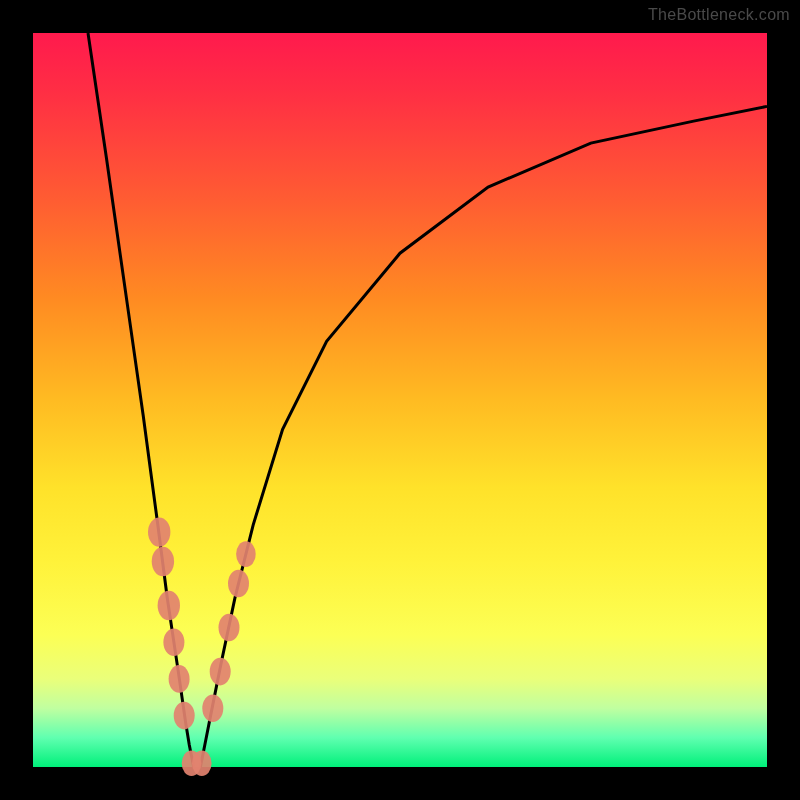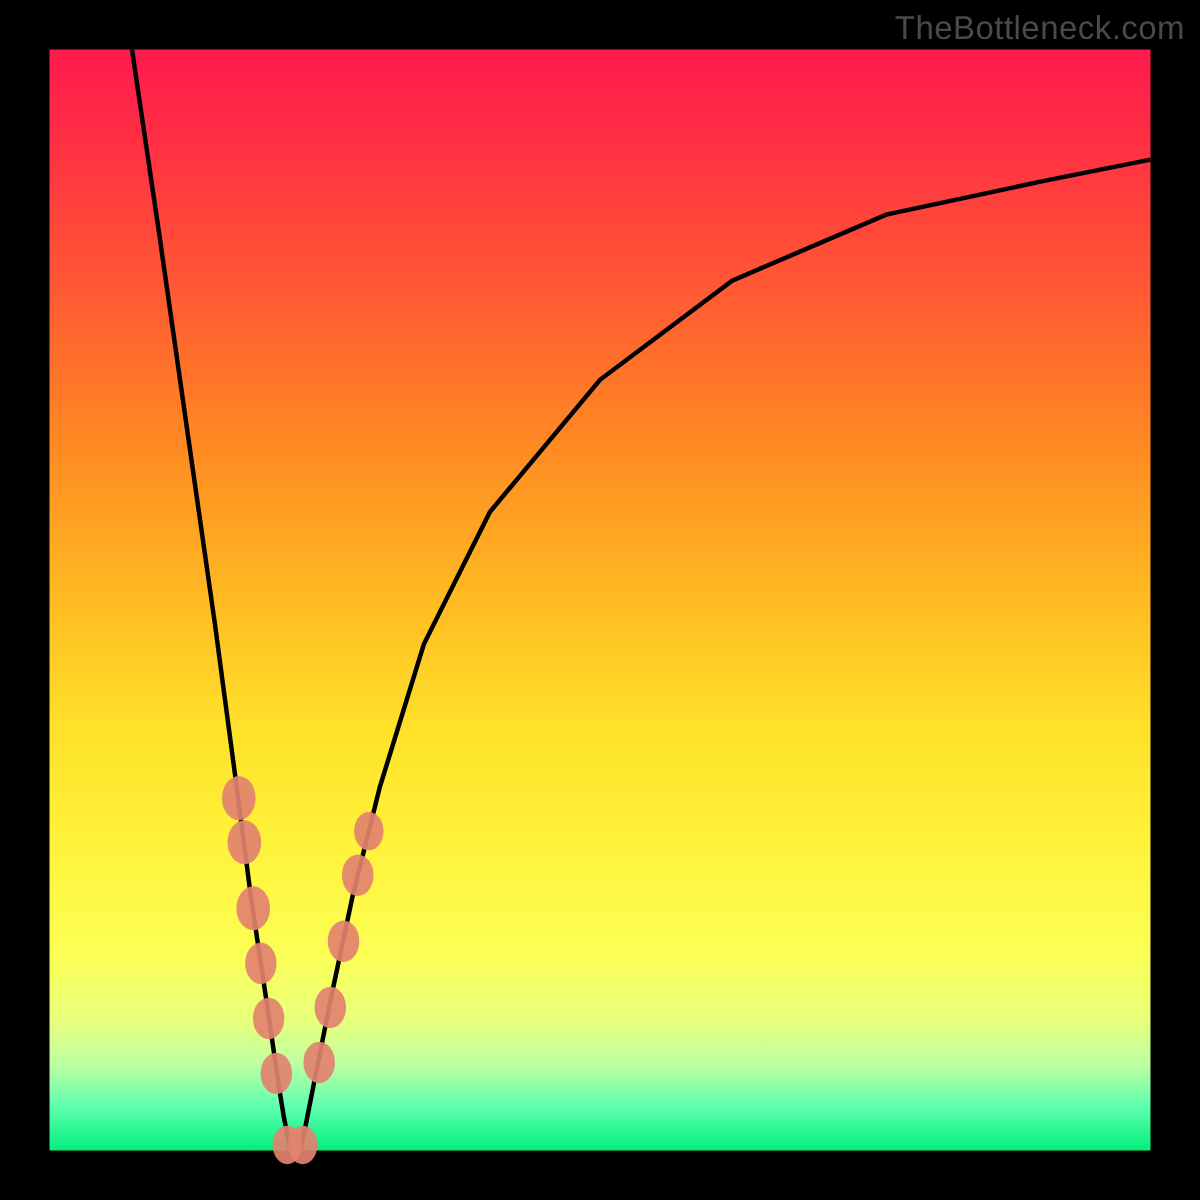--- a/index.html
+++ b/index.html
@@ -20,21 +20,21 @@
       #fcff55 82%,
       #eaff7a 88%,
       #c0ffa0 92%,
       #60ffb0 96%,
       #00f07a 100%);
   }
   .watermark {
     position: absolute;
     top: 6px; right: 10px;
     color: #4a4a4a;
-    font-size: 22px;
+    font-size: 16px;
     font-weight: 500;
     letter-spacing: 0.3px;
   }
   svg.curve { position: absolute; top: 33px; left: 33px; width: 734px; height: 734px; overflow: visible; }
   .bead { fill: #e2826f; fill-opacity: 0.92; }
 </style>
 </head>
 <body>
 
 <div class="frame">

